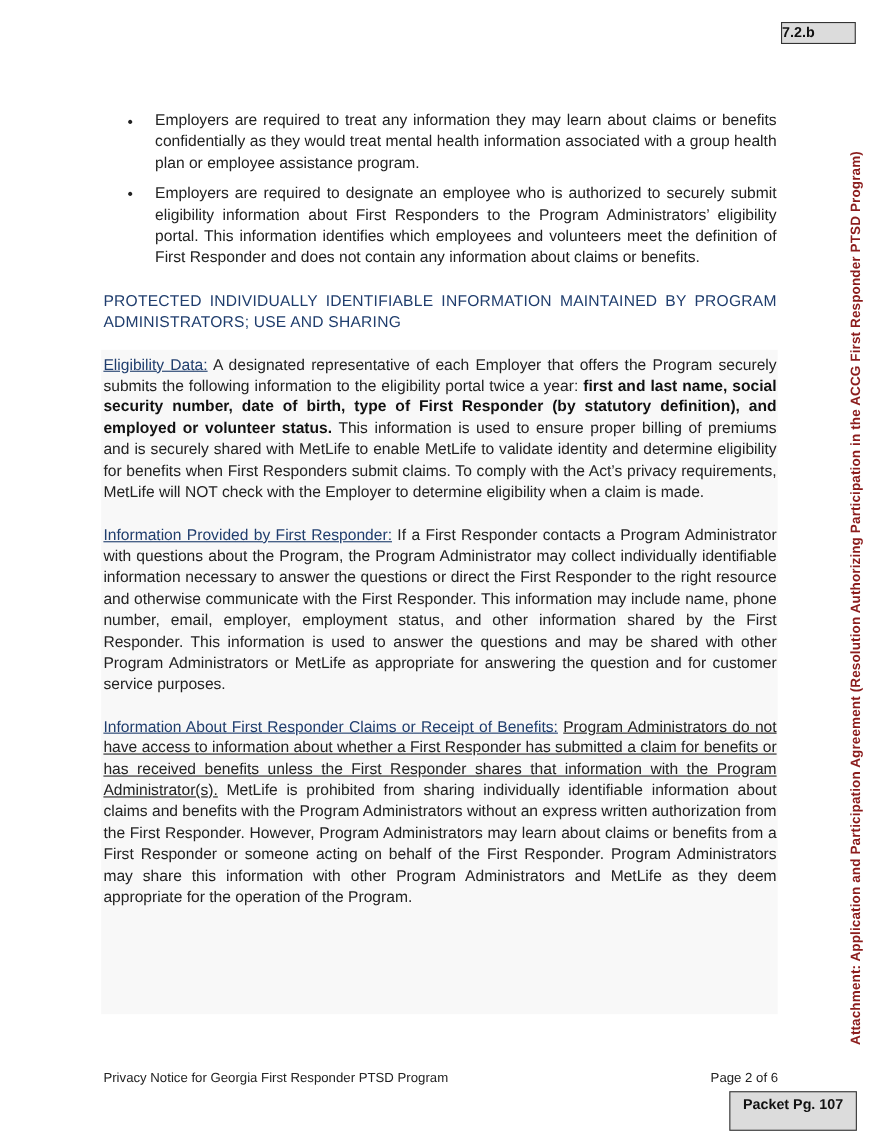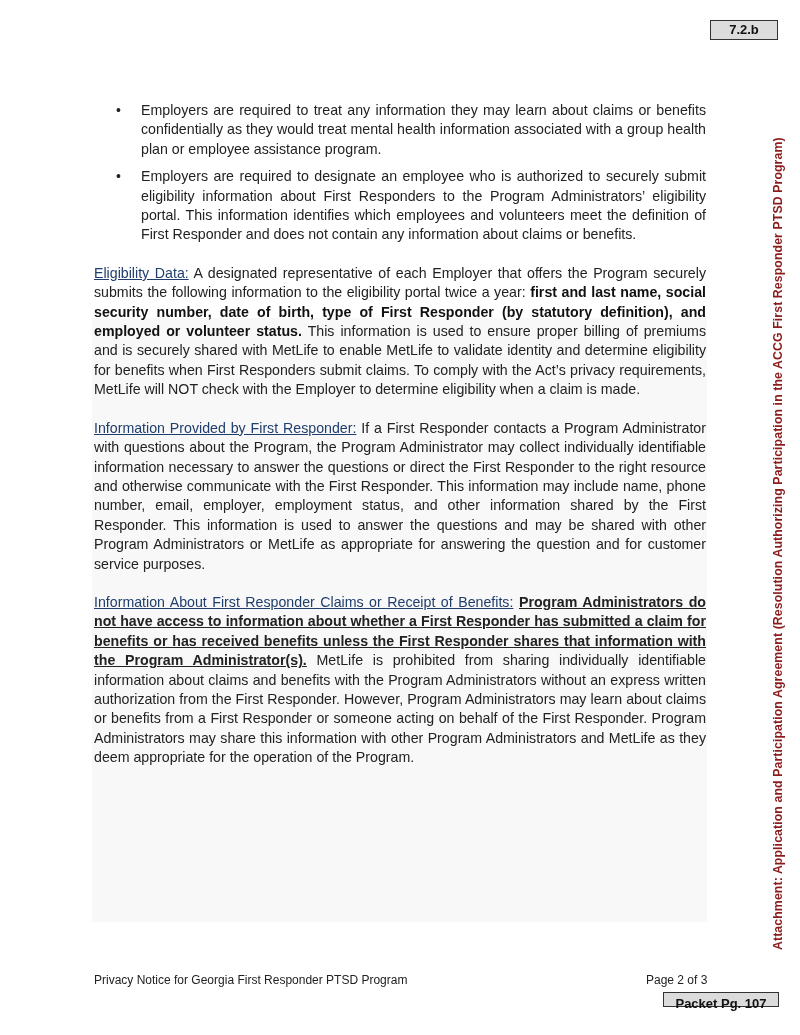--- a/index.html
+++ b/index.html
@@ -4,21 +4,21 @@
   <style>
     html, body { margin: 0; padding: 0; }
     body {
       width: 800px; height: 1035px; position: relative; overflow: hidden;
       background: #ffffff; color: #1e1e1e;
       font-family: "Liberation Sans", "DejaVu Sans", sans-serif;
     }
     .tag-box {
       position: absolute; left: 710px; top: 20px; width: 68px; height: 20px;
       background: #dcdcdc; border: 1.5px solid #333; box-sizing: border-box;
-      font-weight: bold; font-size: 13px; text-align: center; line-height: 17px; color: #111;
+      font-weight: bold; font-size: 13px; line-height: 17px; color: #111;
     }
     .shade {
       position: absolute; left: 92px; top: 318px; width: 615px; height: 604px;
       background: #f8f8f8;
     }
     .content {
       position: absolute; left: 94px; top: 93px; width: 612px;
       font-size: 14.2px; line-height: 19.4px; text-align: justify; color: #222;
     }
     .content p { margin: 0; }
@@ -27,29 +27,29 @@
     ul.bullets li { position: relative; padding-left: 47px; margin-bottom: 8px; }
     ul.bullets li .bullet {
       position: absolute; left: 22px; top: 0; font-size: 14px;
     }
     .heading {
       color: #1f3d6d; margin-top: 20px !important; letter-spacing: 0.2px;
     }
     .section { margin-top: 19px !important; }
     .lead { color: #1f3d6d; text-decoration: underline; }
     .bold { font-weight: bold; color: #111; }
-    .ul { text-decoration: underline; font-weight: bold; }
+    .ul { text-decoration: underline; }
     .footer-left {
       position: absolute; left: 94px; top: 973px; font-size: 12px; color: #222; text-align: right;
     }
     .footer-right {
       position: absolute; left: 646px; top: 973px; font-size: 12px; color: #222;
     }
     .packet-box {
-      position: absolute; left: 663px; top: 992px; width: 116px; height: 15px;
+      position: absolute; left: 663px; top: 992px; width: 116px; height: 36px;
       background: #dcdcdc; border: 1.5px solid #333; box-sizing: border-box;
       font-weight: bold; font-size: 13px; text-align: center; line-height: 21px; color: #111;
     }
     .side-label {
       position: absolute; left: 771px; top: 950px;
       transform: rotate(-90deg); transform-origin: 0 0;
       white-space: nowrap; font-weight: bold; font-size: 12.3px; color: #8b1c1c;
       width: 860px; letter-spacing: 0.1px;
     }
   </style>
@@ -66,31 +66,32 @@
     <li>
       <span class="bullet">•</span>
       <span>Employers are required to treat any information they may learn about claims or benefits confidentially as they would treat mental health information associated with a group health plan or employee assistance program.</span>
     </li>
     <li>
       <span class="bullet">•</span>
       <span>Employers are required to designate an employee who is authorized to securely submit eligibility information about First Responders to the Program Administrators’ eligibility portal. This information identifies which employees and volunteers meet the definition of First Responder and does not contain any information about claims or benefits.</span>
     </li>
   </ul>
 
+  <p class="heading">PROTECTED INDIVIDUALLY IDENTIFIABLE INFORMATION MAINTAINED BY PROGRAM ADMINISTRATORS; USE AND SHARING</p>
 
   <p class="section">
     <span class="lead">Eligibility Data:</span><span> A designated representative of each Employer that offers the Program securely submits the following information to the eligibility portal twice a year: </span><span class="bold">first and last name, social security number, date of birth, type of First Responder (by statutory definition), and employed or volunteer status.</span><span> This information is used to ensure proper billing of premiums and is securely shared with MetLife to enable MetLife to validate identity and determine eligibility for benefits when First Responders submit claims. To comply with the Act’s privacy requirements, MetLife will NOT check with the Employer to determine eligibility when a claim is made.</span>
   </p>
 
   <p class="section">
     <span class="lead">Information Provided by First Responder:</span><span> If a First Responder contacts a Program Administrator with questions about the Program, the Program Administrator may collect individually identifiable information necessary to answer the questions or direct the First Responder to the right resource and otherwise communicate with the First Responder. This information may include name, phone number, email, employer, employment status, and other information shared by the First Responder. This information is used to answer the questions and may be shared with other Program Administrators or MetLife as appropriate for answering the question and for customer service purposes.</span>
   </p>
 
   <p class="section">
     <span class="lead">Information About First Responder Claims or Receipt of Benefits:</span> <span class="ul">Program Administrators do not have access to information about whether a First Responder has submitted a claim for benefits or has received benefits unless the First Responder shares that information with the Program Administrator(s).</span><span> MetLife is prohibited from sharing individually identifiable information about claims and benefits with the Program Administrators without an express written authorization from the First Responder. However, Program Administrators may learn about claims or benefits from a First Responder or someone acting on behalf of the First Responder. Program Administrators may share this information with other Program Administrators and MetLife as they deem appropriate for the operation of the Program.</span>
   </p>
 </div>
 
 <div class="footer-left">Privacy Notice for Georgia First Responder PTSD Program</div>
-<div class="footer-right">Page 2 of 3</div>
+<div class="footer-right">Page 2 of 6</div>
 <div class="packet-box">Packet Pg. 107</div>
 
 <div class="side-label">Attachment: Application and Participation Agreement  (Resolution Authorizing Participation in the ACCG First Responder PTSD Program)</div>
 
 </body></html>

